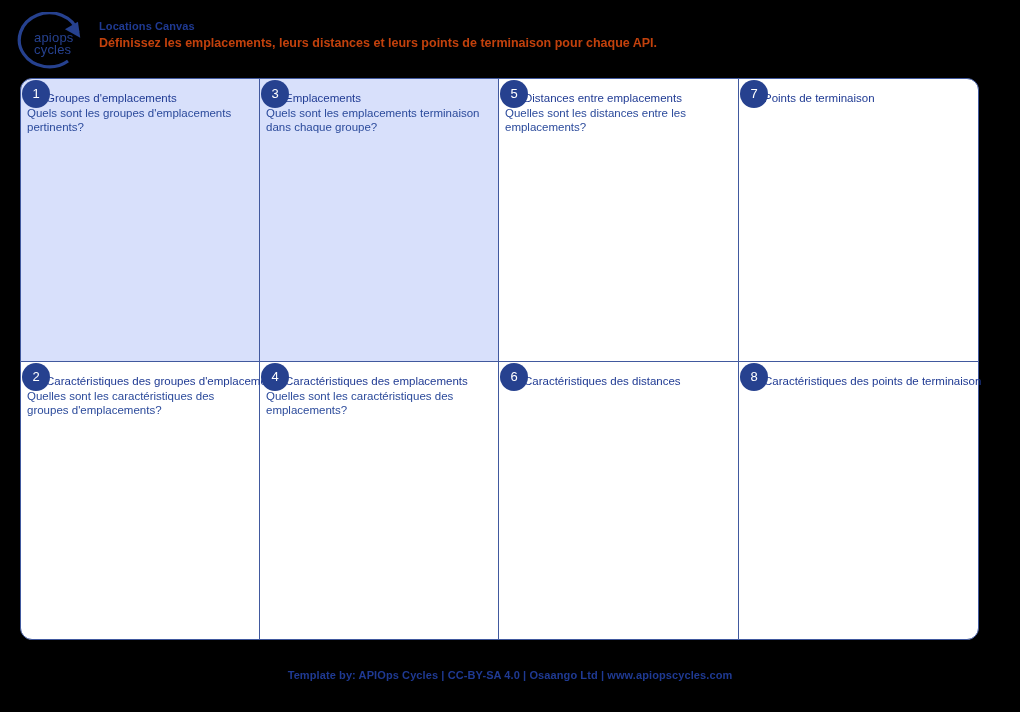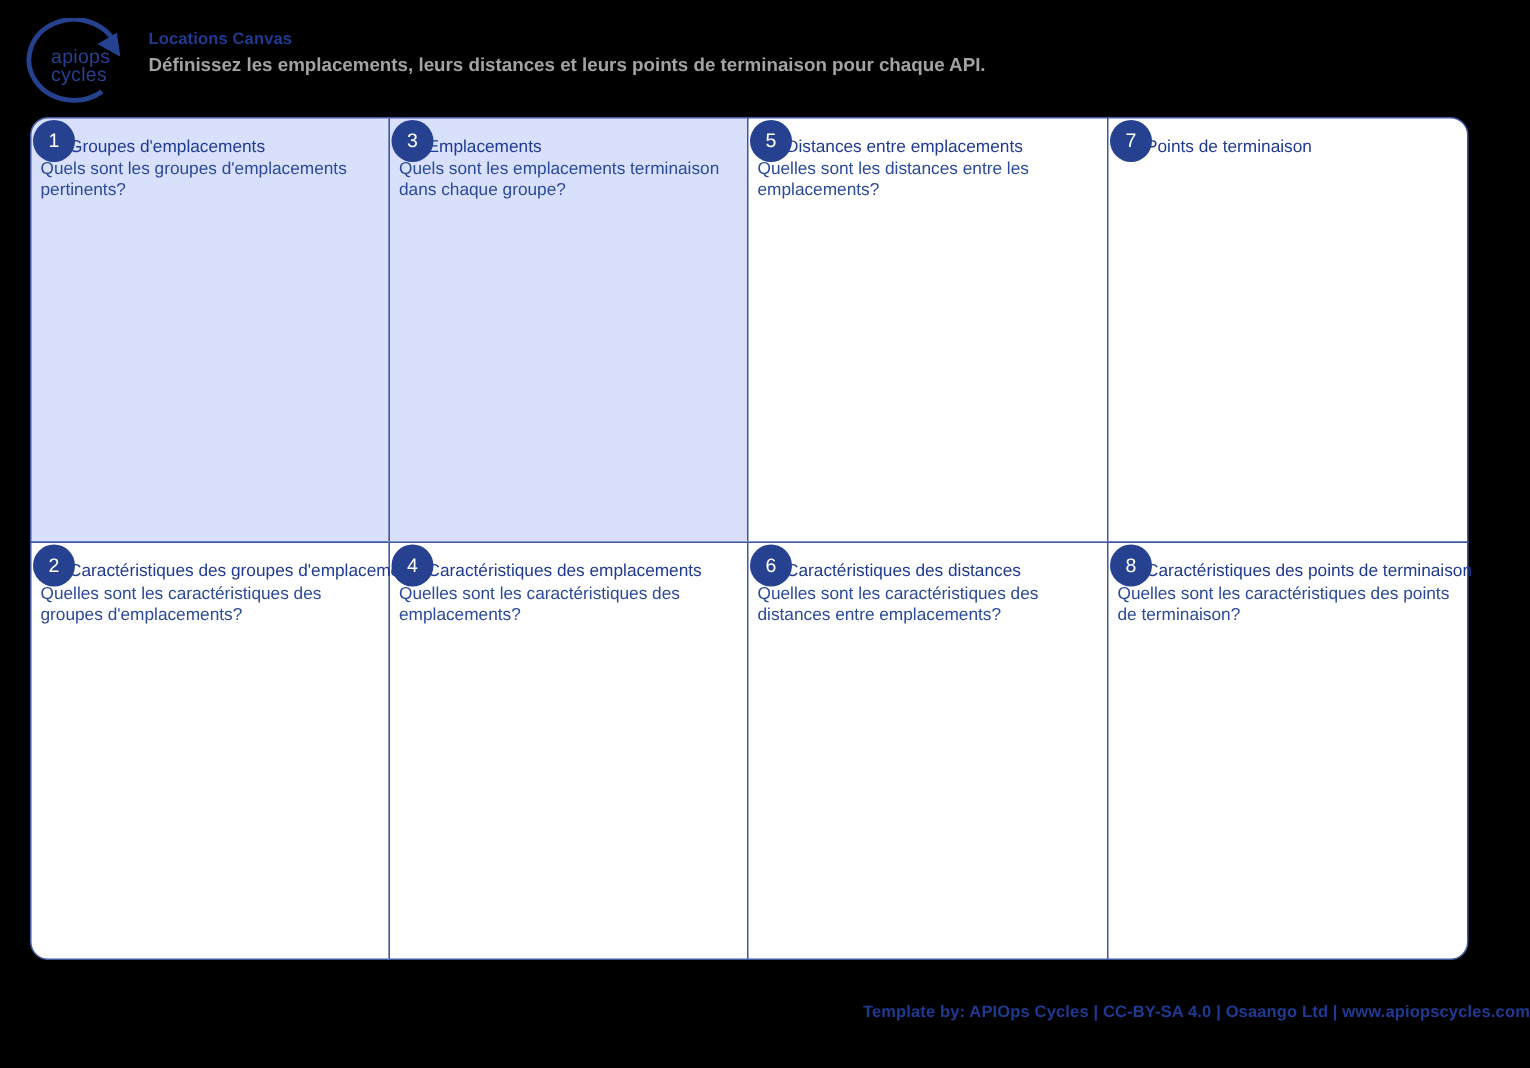--- a/index.html
+++ b/index.html
@@ -45,21 +45,21 @@
   .hdr-q {
     font-size: 13.5px;
     font-weight: bold;
     color: #1f3a93;
     line-height: 19px;
     white-space: nowrap;
   }
   .hdr-sub {
     font-size: 12.5px;
     font-weight: bold;
-    color: #a3a3a3;
+    color: #c2410c;
     line-height: 19px;
     white-space: nowrap;
   }
 
   
   #canvas {
     position: absolute;
     left: 20px; top: 78px;
     width: 959px;
     height: 562px;
@@ -120,21 +120,21 @@
     color: #2b4a9b;
     line-height: 14px;
     z-index: 3;
   }
 
   
   #footer {
     position: absolute;
     left: 0; top: 669px;
     width: 1020px;
-    text-align: right;
+    text-align: center;
     font-size: 11px;
     font-weight: bold;
     color: #1f3a93;
     letter-spacing: .1px;
   }
 </style>
 </head>
 <body>
 
 <div id="header">
@@ -181,22 +181,20 @@
       <div class="card-q">Quelles sont les caractéristiques des groupes d'emplacements?</div>
     </div>
     <div class="card bottom col2" style="background: rgb(255, 255, 255);">
       <div class="badge">4</div>
       <div class="card-title">Caractéristiques des emplacements</div>
       <div class="card-q">Quelles sont les caractéristiques des emplacements?</div>
     </div>
     <div class="card bottom col3" style="background: rgb(255, 255, 255);">
       <div class="badge">6</div>
       <div class="card-title">Caractéristiques des distances</div>
-      <div class="card-q">Quelles sont les caractéristiques des distances entre emplacements?</div>
     </div>
     <div class="card bottom col4" style="background: rgb(255, 255, 255);">
       <div class="badge">8</div>
       <div class="card-title">Caractéristiques des points de terminaison</div>
-      <div class="card-q">Quelles sont les caractéristiques des points de terminaison?</div>
     </div>
   </div>
 
 <div id="footer">Template by: APIOps Cycles | CC-BY-SA 4.0 | Osaango Ltd | www.apiopscycles.com</div>
 
 </body></html>

